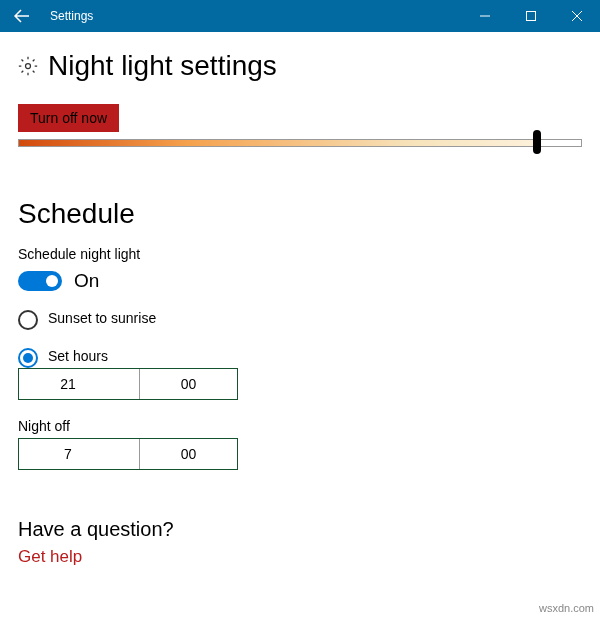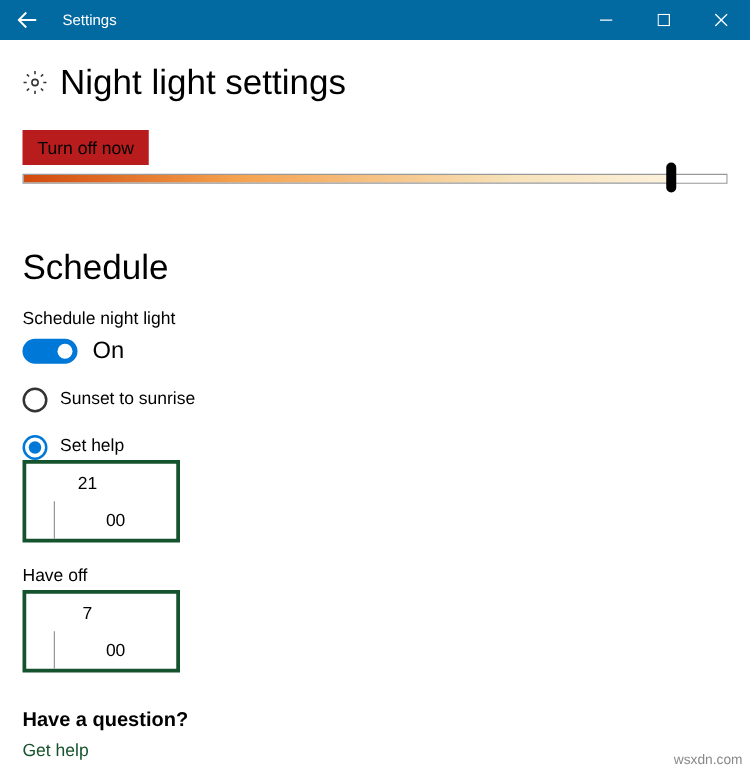--- a/index.html
+++ b/index.html
@@ -33,26 +33,26 @@
     .toggle-knob { width: 12px; height: 12px; background: #fff; border-radius: 50%; position: absolute; top: 4px; right: 4px; }
     .toggle-label { font-size: 19px; }
 
     .radio-row { display: flex; align-items: flex-start; gap: 10px; margin-top: 18px; cursor: pointer; }
     .radio { width: 20px; height: 20px; border: 2px solid #333; border-radius: 50%; display: flex; align-items: center; justify-content: center; }
     .radio.selected { border-color: #0078d7; }
     .radio.selected::after { content: ""; width: 10px; height: 10px; background: #0078d7; border-radius: 50%; }
     .radio-label { font-size: 14px; }
 
     .time-label { font-size: 14px; margin-top: 18px; margin-bottom: 4px; }
-    .time-box { display: inline-flex; border: 3px solid #14532d; flex-direction: column; }
+    .time-box { display: inline-flex; border: 1px solid #14532d; }
     .time-cell { width: 98px; height: 30px; display: flex; align-items: center; justify-content: center; font-size: 14px; cursor: pointer; }
     .time-cell + .time-cell { border-left: 1px solid #999; margin-left: 22px; }
 
-    .help-h { font-size: 16px; font-weight: 700; margin-top: 30px; }
-    .help-link { color: #14532d; font-size: 14px; margin-top: 6px; display: inline-block; cursor: pointer; }
+    .help-h { font-size: 20px; font-weight: 400; margin-top: 48px; }
+    .help-link { color: #b91c1c; font-size: 17px; margin-top: 6px; display: inline-block; cursor: pointer; }
 
     .watermark { position: absolute; bottom: 4px; right: 6px; font-size: 11px; color: #888; text-align: right; }
   </style>
 </head>
 <body>
 
 <div class="titlebar">
   <div class="back">
     <svg width="16" height="16" viewBox="0 0 16 16" fill="none" stroke="#fff" stroke-width="1.5">
         <path d="M7 2 L1 8 L7 14 M1 8 H15"></path>
@@ -108,29 +108,29 @@
     <span class="toggle-label">On</span>
   </div>
 
   <div class="radio-row">
     <div class="radio"></div>
     <span class="radio-label">Sunset to sunrise</span>
   </div>
 
   <div class="radio-row">
     <div class="radio selected"></div>
-    <span class="radio-label">Set help</span>
+    <span class="radio-label">Set hours</span>
   </div>
 
   <div class="time-box">
     <div class="time-cell">21</div>
     <div class="time-cell">00</div>
   </div>
 
-  <div class="time-label">Have off</div>
+  <div class="time-label">Night off</div>
   <div class="time-box">
     <div class="time-cell">7</div>
     <div class="time-cell">00</div>
   </div>
 
   <div class="help-h">Have a question?</div>
   <a class="help-link">Get help</a>
 
 </div>
 

